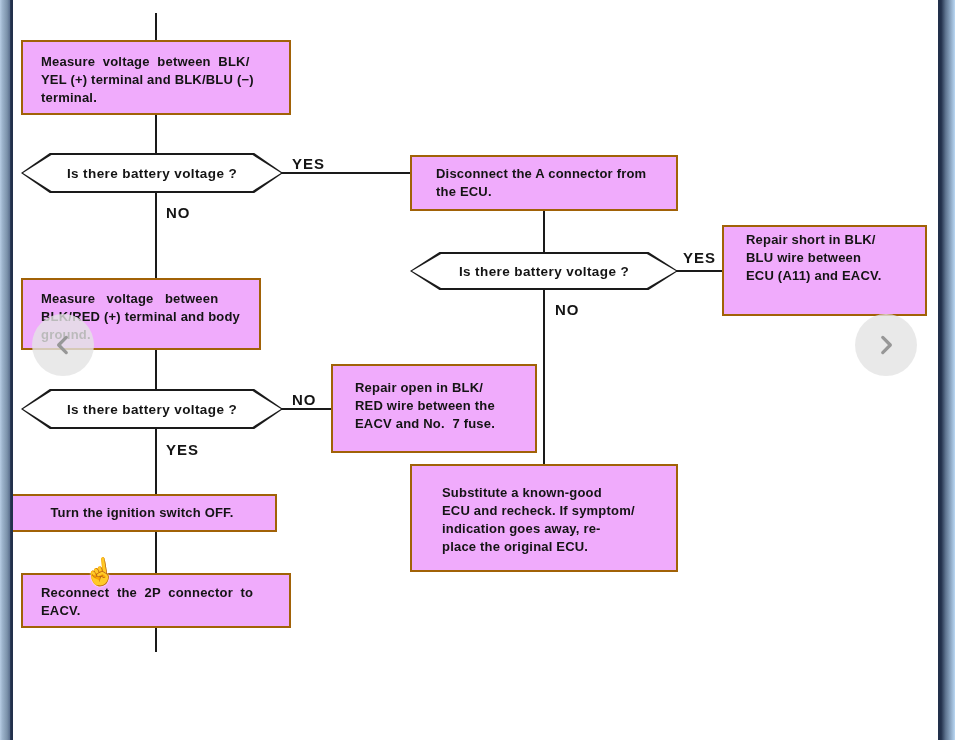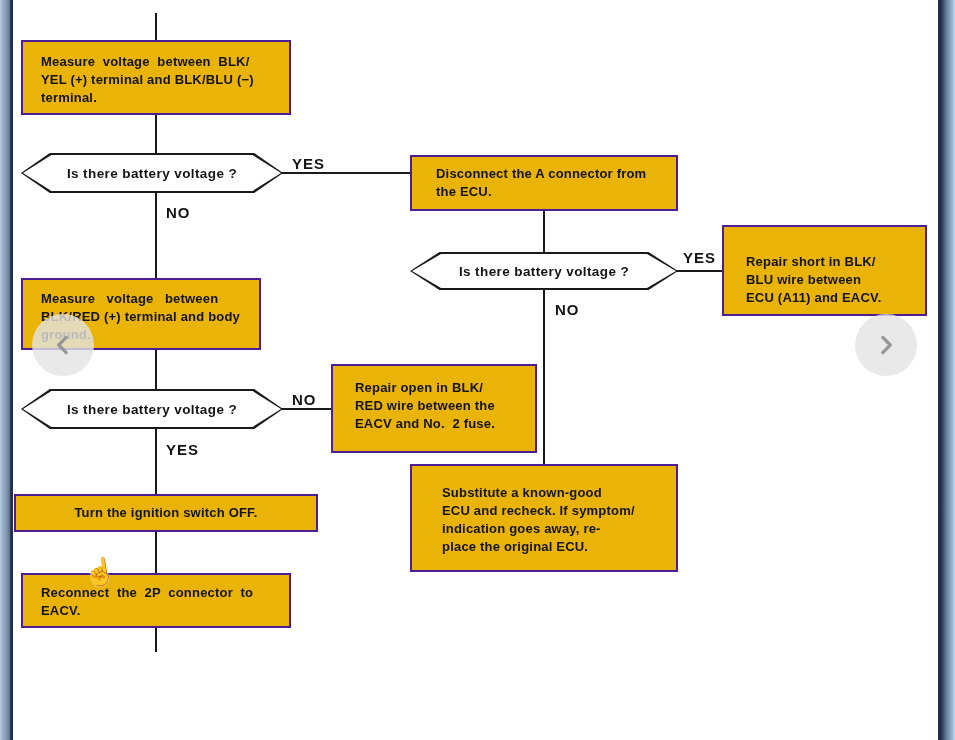--- a/index.html
+++ b/index.html
@@ -7,21 +7,21 @@
           font-family:"Liberation Sans", sans-serif;}
   
   .strip{position:absolute;top:0;bottom:0;}
   .strip.left{left:0;width:13px;
     background:linear-gradient(to right,#b7cde4 0%,#9db4cc 18%,#7b92aa 55%,#5e7391 74%,#22304b 82%,#22304b 100%);}
   .strip.right{right:0;width:17px;
     background:linear-gradient(to right,#22304b 0%,#22304b 18%,#5f7490 45%,#8aa4c0 72%,#b9d7f3 100%);}
 
   
   .ln{position:absolute;background:#1a1a1a;}
-  .pbox{position:absolute;border:2px solid #4c1d95;background:#eab308;box-sizing:border-box;}
+  .pbox{position:absolute;border:2px solid #a16207;background:#f0abfc;box-sizing:border-box;}
   .btxt{font-size:13px;font-weight:bold;line-height:18px;color:#141414;white-space:pre;letter-spacing:.2px;}
   .pad{padding:10px 8px 0 18px;}
   .center-txt{display:flex;align-items:center;justify-content:center;height:100%;}
 
   .hex{position:absolute;text-decoration:underline;}
   .hex .fill{position:absolute;inset:0;background:#1a1a1a;
     clip-path:polygon(0% 50%,11% 0%,89% 0%,100% 50%,89% 100%,11% 100%);}
   .hex .inner{position:absolute;inset:2px;background:#fff;
     clip-path:polygon(0% 50%,11% 0%,89% 0%,100% 50%,89% 100%,11% 100%);}
   .hex .txt{position:absolute;inset:0;display:flex;align-items:center;justify-content:center;
@@ -61,45 +61,45 @@
 YEL (+) terminal and BLK/BLU (−)
 terminal.</div>
   </div>
 
   <div class="pbox" style="left:410px;top:155px;width:268px;height:56px">
     <div class="btxt pad" style="padding-left:24px;padding-top:8px">Disconnect the A connector from
 the ECU.</div>
   </div>
 
   <div class="pbox" style="left:722px;top:225px;width:205px;height:91px">
-    <div class="btxt pad" style="padding-left:22px;padding-top:26px">Repair short in BLK/
+    <div class="btxt pad" style="padding-left:22px;padding-top:4px">Repair short in BLK/
 BLU wire between
 ECU (A11) and EACV.</div>
   </div>
 
   <div class="pbox" style="left:21px;top:278px;width:240px;height:72px">
     <div class="btxt pad">Measure   voltage   between
 BLK/RED (+) terminal and body
 ground.</div>
   </div>
 
   <div class="pbox" style="left:331px;top:364px;width:206px;height:89px">
     <div class="btxt pad" style="padding-left:22px;padding-top:13px">Repair open in BLK/
 RED wire between the
-EACV and No.  2 fuse.</div>
+EACV and No.  7 fuse.</div>
   </div>
 
   <div class="pbox" style="left:410px;top:464px;width:268px;height:108px">
     <div class="btxt pad" style="padding-left:30px;padding-top:18px">Substitute a known-good
 ECU and recheck. If symptom/
 indication goes away, re-
 place the original ECU.</div>
   </div>
 
-  <div class="pbox" style="left:14px;top:494px;width:304px;height:38px">
+  <div class="pbox" style="left:7px;top:494px;width:270px;height:38px">
     <div class="btxt center-txt">Turn the ignition switch OFF.</div>
   </div>
 
   <div class="pbox" style="left:21px;top:573px;width:270px;height:55px">
     <div class="btxt pad" style="padding-top:9px">Reconnect  the  2P  connector  to
 EACV.</div>
   </div>
 
   <div class="hex" style="left:21px;top:153px;width:262px;height:40px">
     <div class="fill"></div>

